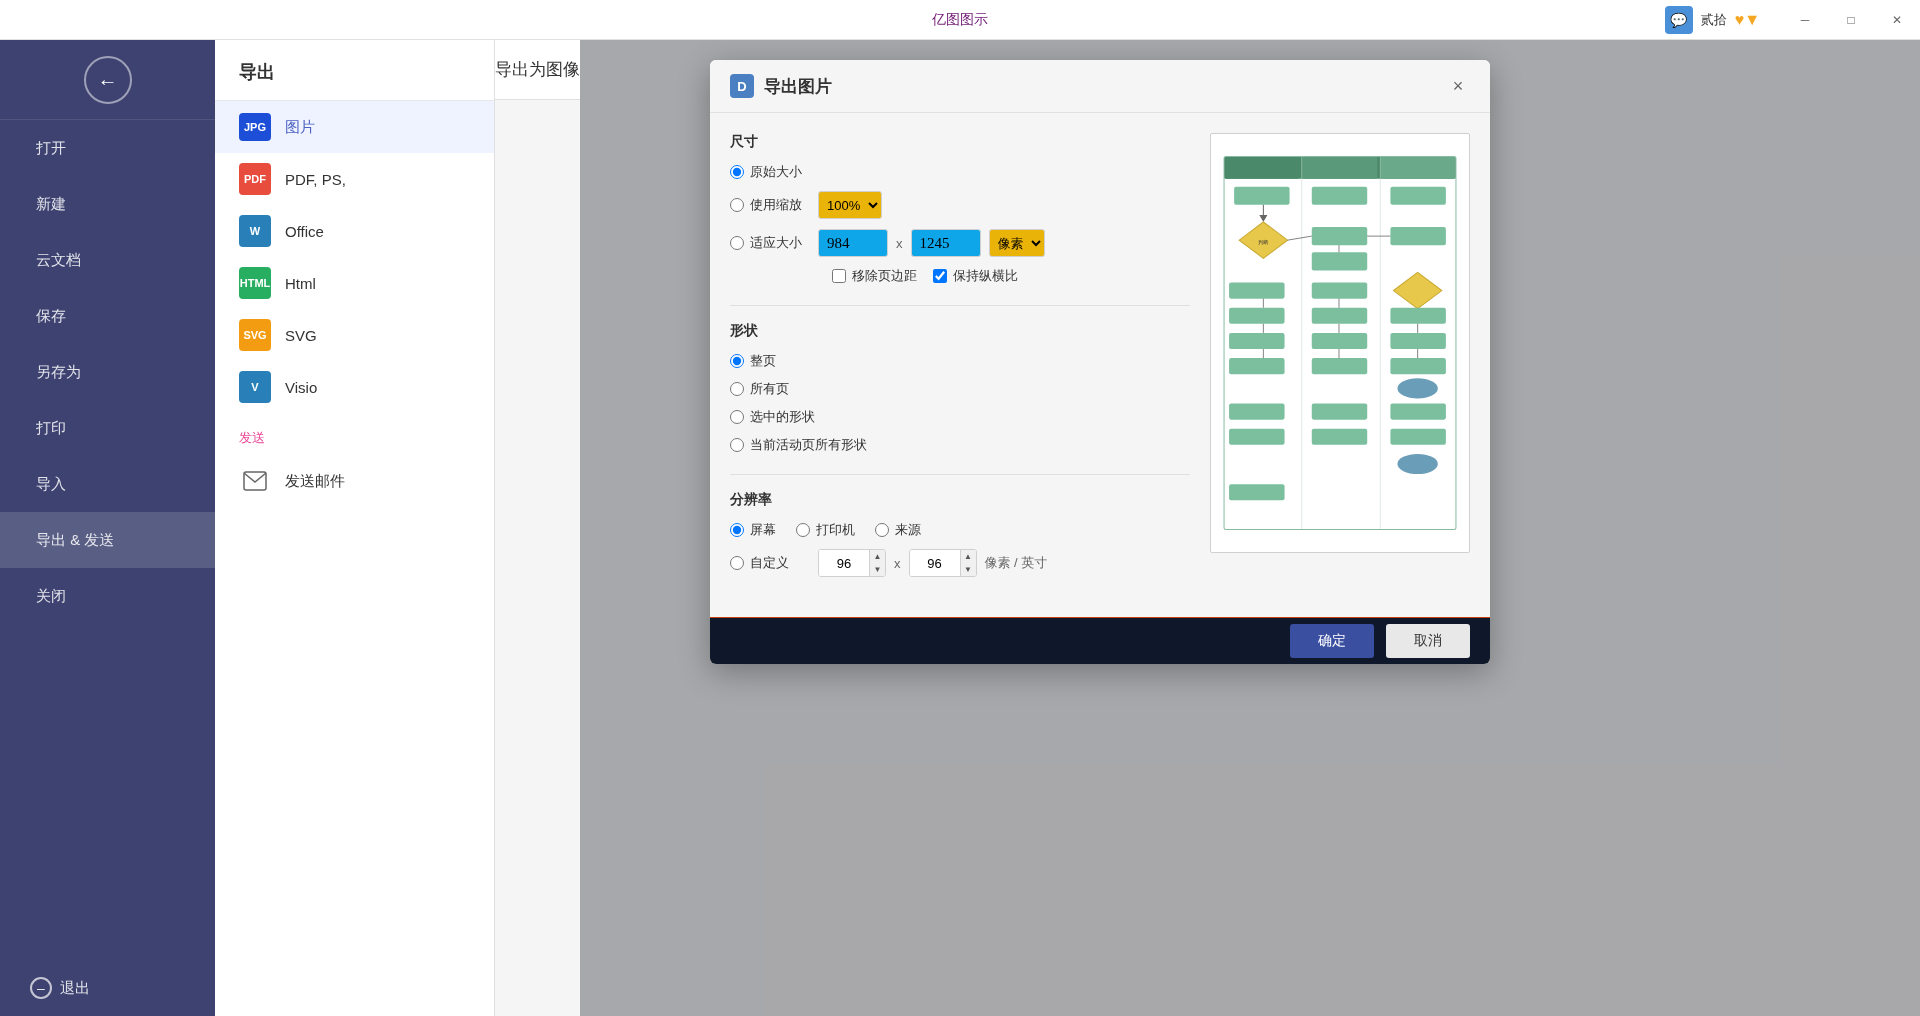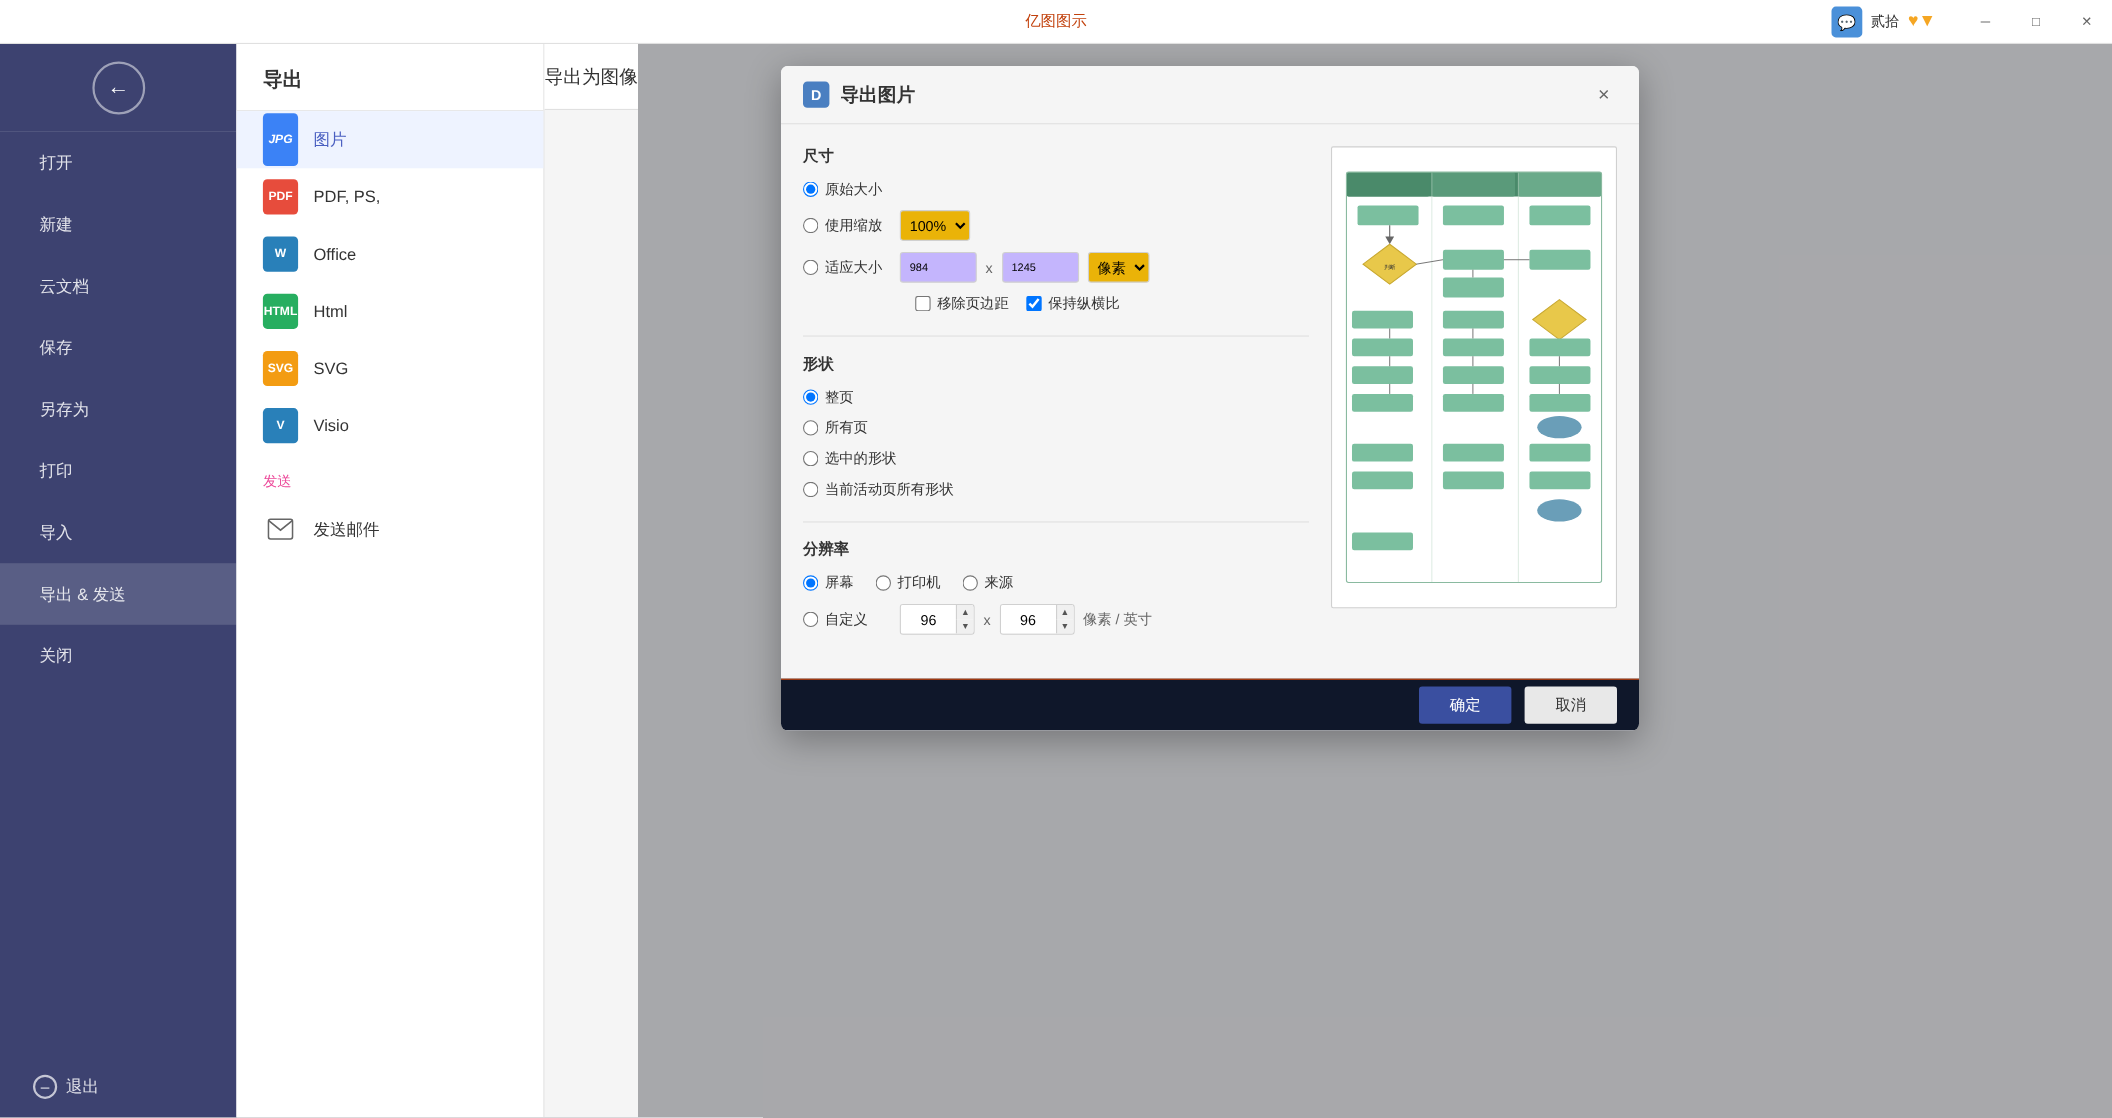--- a/index.html
+++ b/index.html
@@ -11,21 +11,21 @@
       background: #fff;
       display: flex;
       align-items: center;
       justify-content: center;
       position: relative;
       border-bottom: 1px solid #e0e0e0;
       flex-shrink: 0;
     }
     .title-bar-title {
       font-size: 14px;
-      color: #c2410c;
+      color: #701a75;
     }
     .title-bar-controls {
       position: absolute;
       right: 0;
       top: 0;
       height: 100%;
       display: flex;
       align-items: center;
     }
     .title-bar-btn {
@@ -168,25 +168,25 @@
       display: flex;
       align-items: center;
       padding: 0 24px;
       gap: 14px;
       cursor: pointer;
       font-size: 15px;
       color: #333;
     }
     .export-item.active { background: #eef3ff; color: #4a5fc1; }
     .export-icon-jpg {
-      width: 32px; height: 48px;
-      background: #3b82f6;
+      width: 32px; height: 28px;
+      background: #1d4ed8;
       border-radius: 4px;
       display: flex; align-items: center; justify-content: center;
-      color: white; font-size: 11px; font-weight: bold; font-style: italic;
+      color: white; font-size: 11px; font-weight: bold;
     }
     .export-icon-pdf {
       width: 32px; height: 32px;
       background: #e74c3c;
       border-radius: 4px;
       display: flex; align-items: center; justify-content: center;
       color: white; font-size: 11px; font-weight: bold;
     }
     .export-icon-office {
       width: 32px; height: 32px;
@@ -330,22 +330,23 @@
     }
     .radio-input {
       width: 14px; height: 14px;
       cursor: pointer;
     }
     .form-input {
       height: 28px;
       border: 1px solid #d0d0d0;
       border-radius: 3px;
       padding: 0 8px;
-      font-size: 10px;
-      background: #c4b5fd;
+      font-size: 15px;
+      background: #0ea5e9;
+      font-family: Liberation Serif, serif;
     }
     .form-select {
       height: 28px;
       border: 1px solid #d0d0d0;
       border-radius: 3px;
       padding: 0 4px;
       font-size: 13px;
       background: #eab308;
       cursor: pointer;
     }

